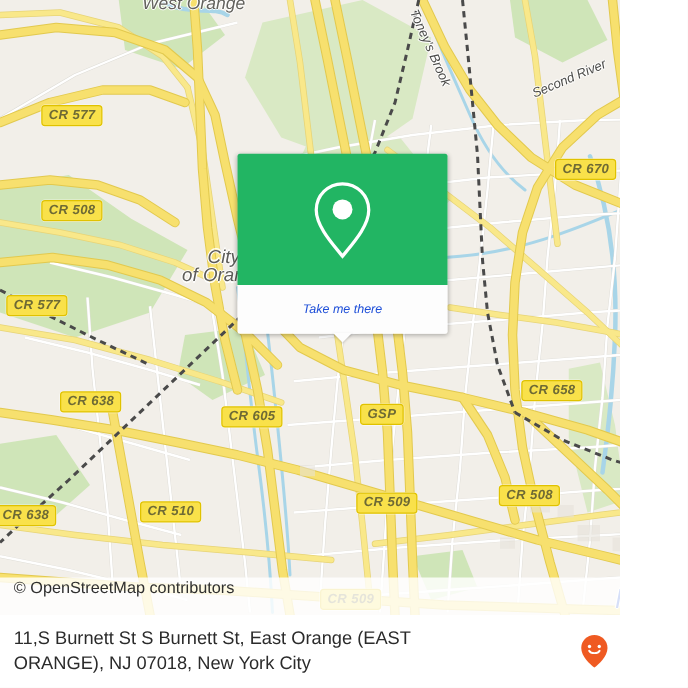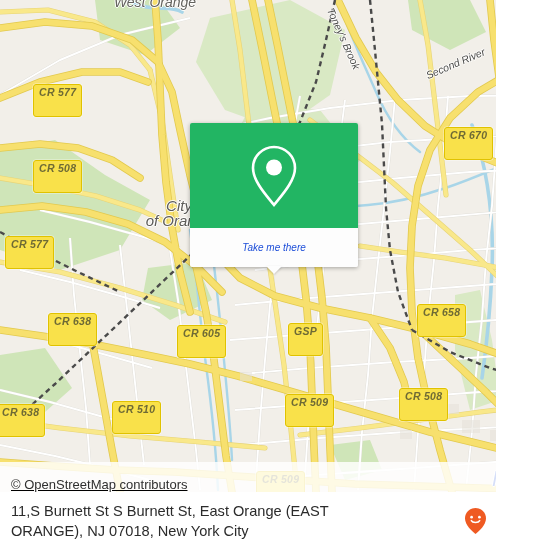--- a/index.html
+++ b/index.html
@@ -41,21 +41,21 @@
   
   .shield {
     position: absolute;
     background: #f9e14a;
     border: 1px solid #e0c200;
     border-radius: 3px;
     color: #6e6a35;
     font-size: 10.5px;
     font-weight: bold;
     letter-spacing: 0.3px;
-    padding: 1px 5px 18px 5px;
+    padding: 1px 5px 2px 5px;
     line-height: 12px;
     white-space: nowrap;
     box-shadow: 0 0 0 0.5px rgba(255,255,255,0.6);
   }
 
   
   .placelabel {
     position: absolute;
     color: #64635e;
     font-size: 14px;
@@ -133,22 +133,21 @@
 
   
   #attrib {
     position: absolute;
     left: 0;
     top: 462px;
     width: 550px;
     height: 30px;
     background: rgba(255,255,255,0.82);
     display: flex;
-    align-items: flex-end;
-    text-decoration: underline;
+    align-items: flex-start;
   }
   #attrib span {
     padding-left: 11px;
     color: #2f2f2f;
     font-size: 13px;
   }
 
   
   #bottombar {
     position: absolute;

